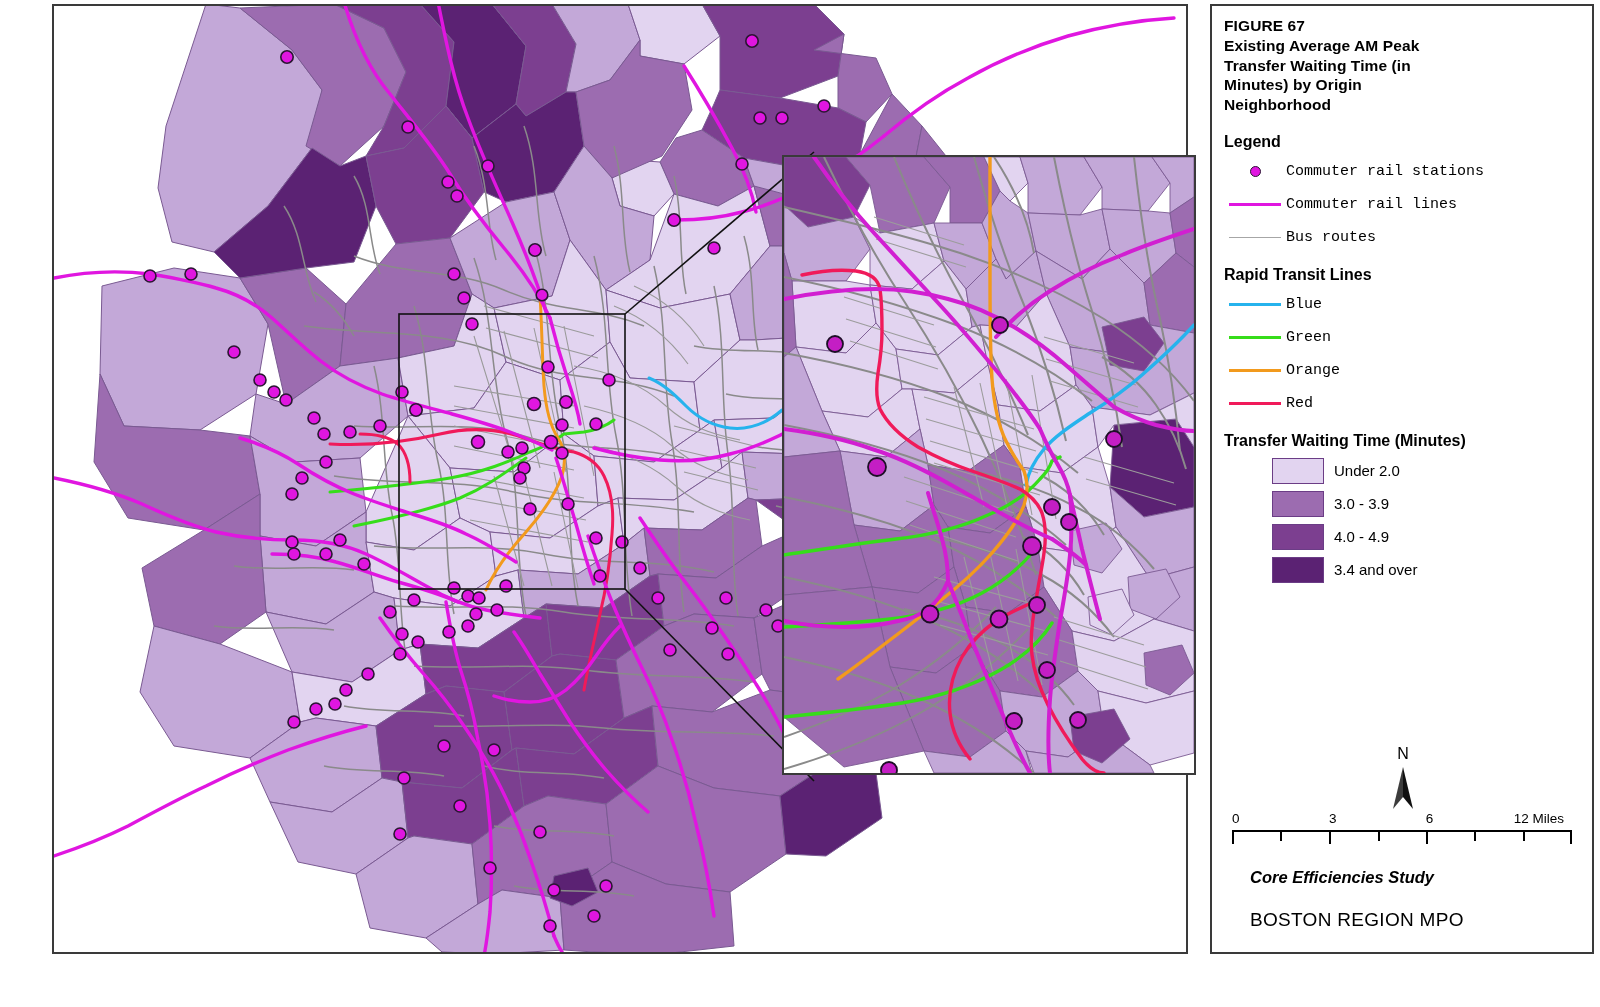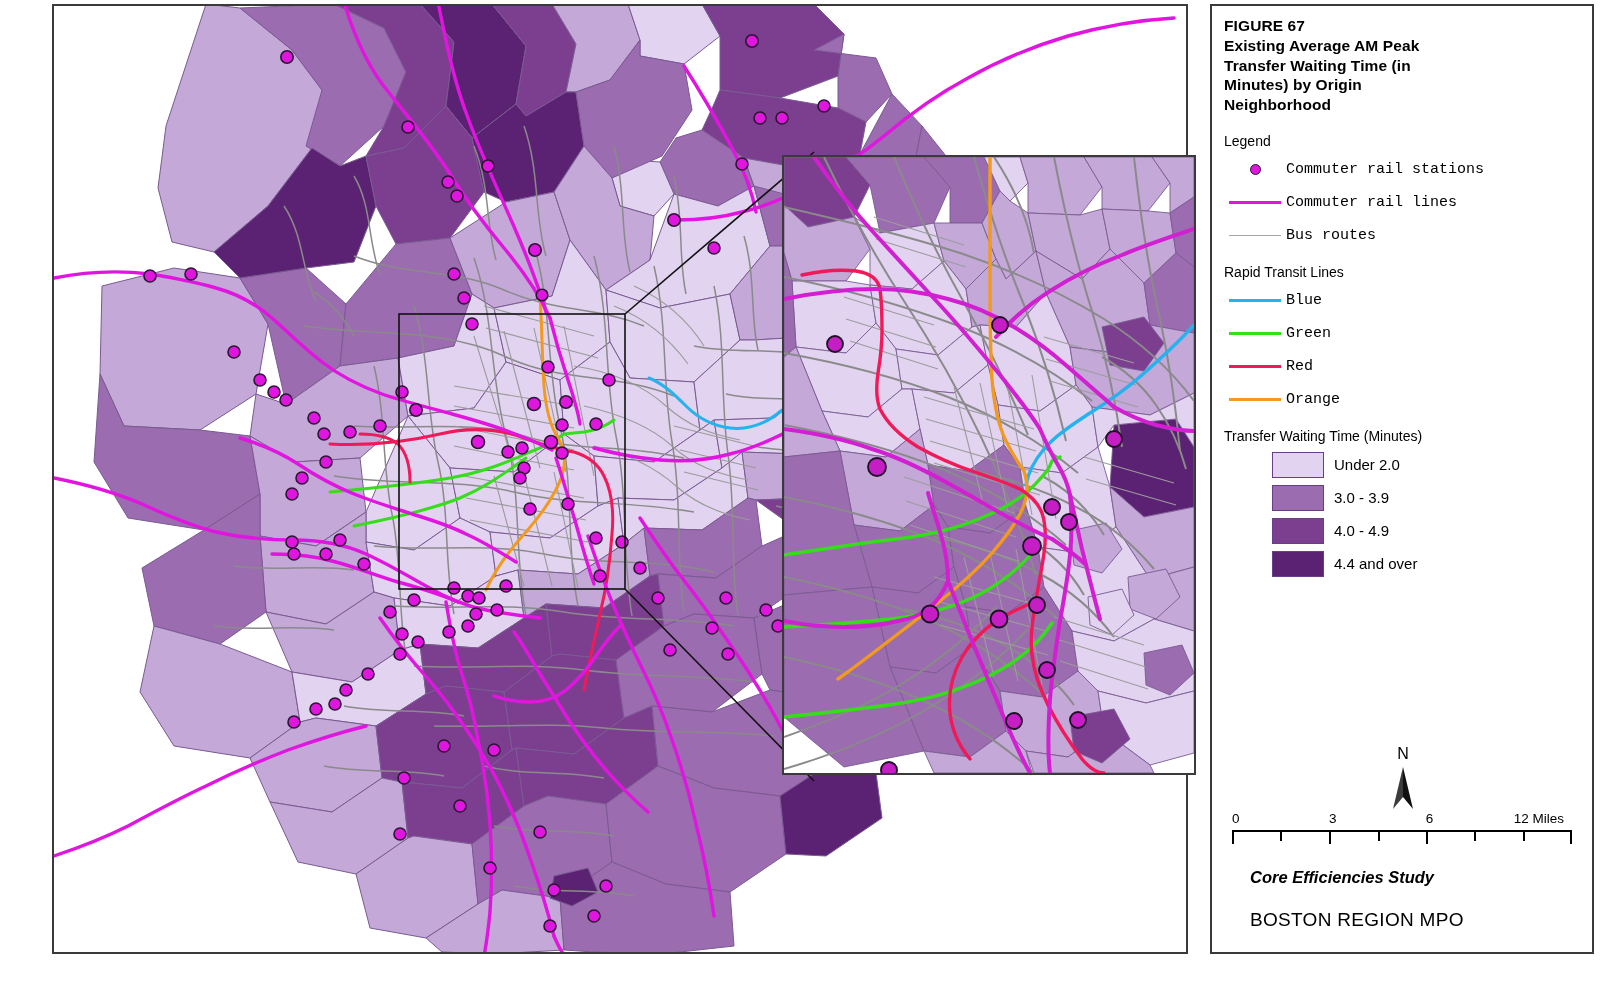--- a/index.html
+++ b/index.html
@@ -10,21 +10,21 @@
   
   .panel{position:absolute;background:#fff;border:2px solid #3a3a3a;box-sizing:border-box;}
   #map-panel{left:52px;top:4px;width:1136px;height:950px;overflow:hidden;}
   #legend-panel{left:1210px;top:4px;width:384px;height:950px;padding:0;}
 
   #map-svg,#inset-svg{display:block;}
 
   
   .lg-inner{position:absolute;left:12px;top:10px;right:10px;}
   .fig-title{font-size:15.5px;font-weight:bold;line-height:1.28;letter-spacing:.1px;}
-  .lg-head{font-size:14px;font-weight:normal;margin-top:18px;margin-bottom:4px;}
+  .lg-head{font-size:16px;font-weight:bold;margin-top:18px;margin-bottom:4px;}
   .lg-head.tight{margin-top:12px;}
   .lg-row{display:flex;align-items:center;height:33px;font-family:Liberation Mono, monospace;}
   .lg-key{width:62px;flex:0 0 62px;display:flex;align-items:center;justify-content:center;}
   .lg-label{font-size:15px;line-height:1;}
   .swatch-row{display:flex;align-items:center;height:33px;padding-left:48px;}
   .swatch{width:52px;height:26px;flex:0 0 52px;margin-right:10px;
           border:1px solid #6b3d86;box-sizing:border-box;}
   .ln{display:block;width:52px;height:0;border-top-width:3px;border-top-style:solid;}
   .ln.thin{border-top-width:1.6px;}
   .dot{width:11px;height:11px;border-radius:50%;background:#e016e0;border:1.6px solid #2b1533;box-sizing:border-box;}
@@ -604,48 +604,48 @@
         <span class="lg-label">Blue</span>
       </div>
       <div class="lg-row">
         <span class="lg-key">
           <span class="ln" style="border-top-color:#36dd1a"></span>
         </span>
         <span class="lg-label">Green</span>
       </div>
       <div class="lg-row">
         <span class="lg-key">
+          <span class="ln" style="border-top-color:#f29a1d"></span>
+        </span>
+        <span class="lg-label">Orange</span>
+      </div>
+      <div class="lg-row">
+        <span class="lg-key">
           <span class="ln" style="border-top-color:#f01a5a"></span>
         </span>
         <span class="lg-label">Red</span>
       </div>
-      <div class="lg-row">
-        <span class="lg-key">
-          <span class="ln" style="border-top-color:#f29a1d"></span>
-        </span>
-        <span class="lg-label">Orange</span>
-      </div>
 
       <div class="lg-head tight">Transfer Waiting Time (Minutes)</div>
 
       <div class="swatch-row">
         <span class="swatch" style="background:#e2d4f0"></span>
         <span class="lg-label">Under 2.0</span>
       </div>
       <div class="swatch-row">
         <span class="swatch" style="background:#9c6cb0"></span>
         <span class="lg-label">3.0 - 3.9</span>
       </div>
       <div class="swatch-row">
         <span class="swatch" style="background:#7c3f90"></span>
         <span class="lg-label">4.0 - 4.9</span>
       </div>
       <div class="swatch-row">
         <span class="swatch" style="background:#5b2273"></span>
-        <span class="lg-label">4.4 and over</span>
+        <span class="lg-label">3.4 and over</span>
       </div>
 
       <div id="northwrap">
         <div id="north-letter">N</div>
         <svg width="34" height="48" viewBox="0 0 34 48" style="margin-top:2px">
           <path d="M17,3 L27,45 L17,33 Z" fill="#111"></path>
           <path d="M17,3 L7,45 L17,33 Z" fill="#111" opacity="0.82"></path>
         </svg>
       </div>
 

